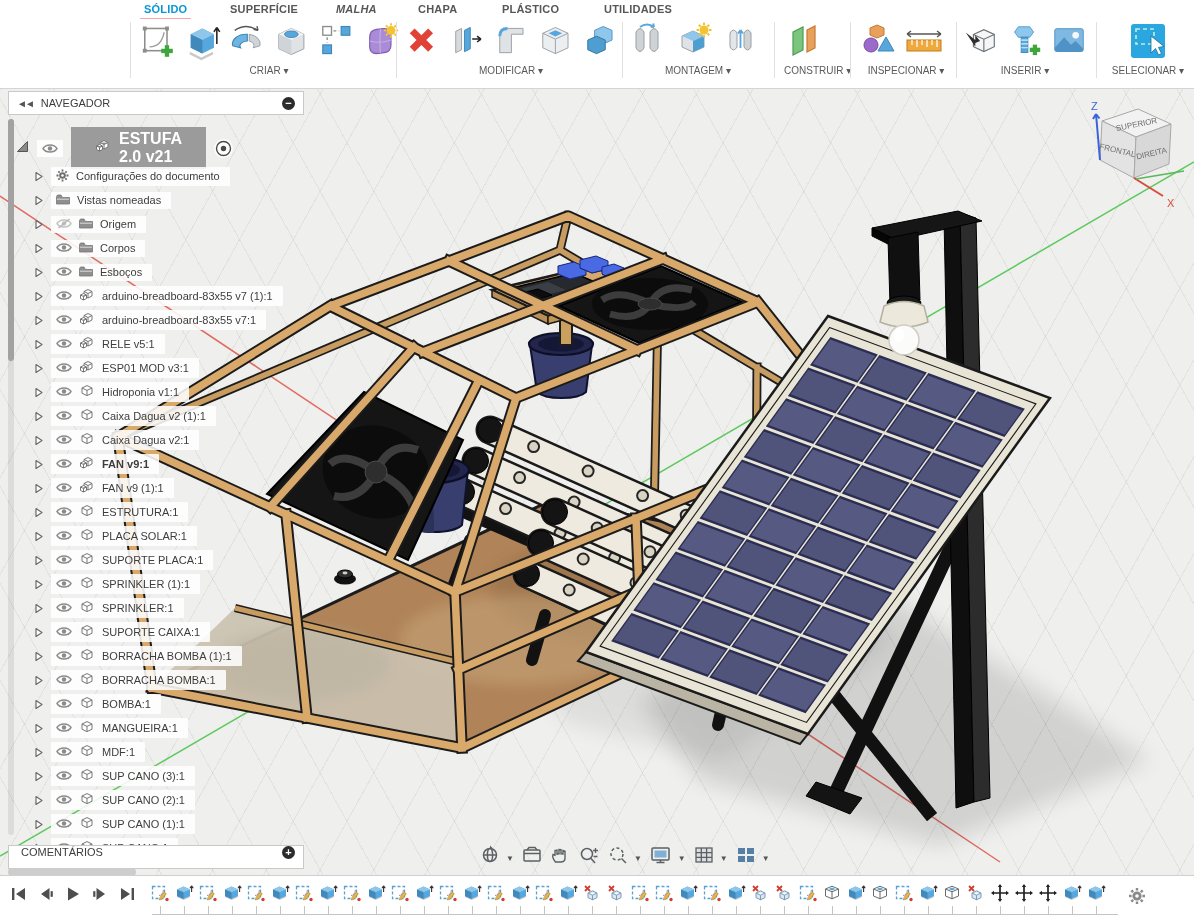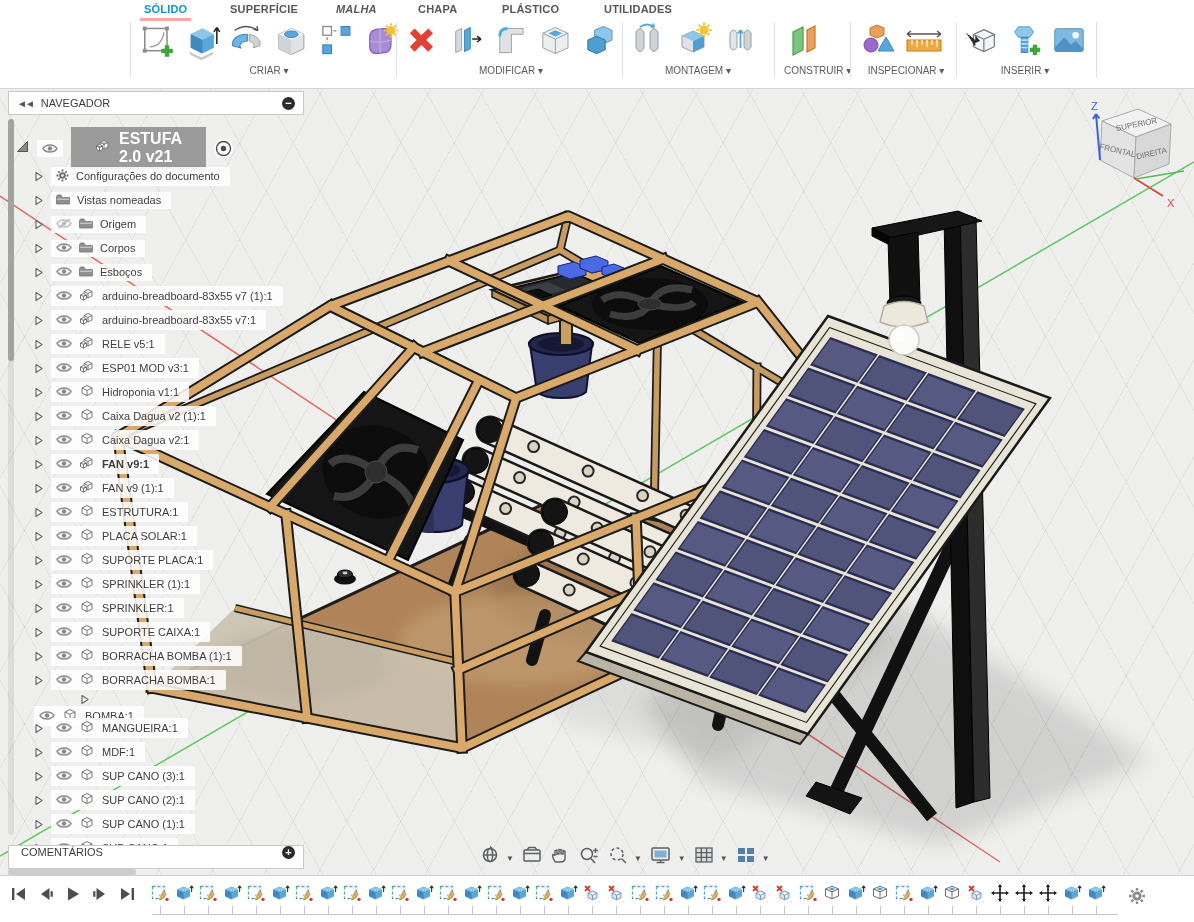--- a/index.html
+++ b/index.html
@@ -6,21 +6,21 @@
   .app{position:relative;width:1194px;height:922px;overflow:hidden;
        font-family:"Liberation Sans",sans-serif;-webkit-user-select:none;user-select:none;}
   
   .toolbar{position:absolute;left:0;top:0;width:1194px;height:88px;background:#fff;
            border-bottom:1px solid #d5d5d5;z-index:30;}
   .project-btn{position:absolute;left:10px;top:13px;width:110px;height:55px;border:1px solid #c3c3c3;
            border-radius:3px;background:#fff;display:flex;align-items:center;justify-content:center;
            font-size:11px;font-weight:bold;color:#4a4a4a;gap:5px;cursor:pointer;}
   .tab{position:absolute;top:1px;font-size:11px;font-weight:bold;color:#575757;cursor:pointer;
        padding:2px 4px 3px 4px;letter-spacing:.2px;}
-  .tab.active{color:#0a96d5;border-bottom:3px solid #fca5a5;}
+  .tab.active{color:#0a96d5;border-bottom:1px solid #fca5a5;}
   .tgroup{position:absolute;top:20px;height:62px;}
   .ticons{display:flex;align-items:flex-start;gap:6px;height:44px;}
   .ticons svg{display:block;cursor:pointer;}
   .glabel{text-align:center;font-size:10px;color:#5a5a5a;margin-top:1px;cursor:pointer;white-space:nowrap;}
   .tsep{position:absolute;top:22px;width:1px;height:56px;background:#e0e0e0;}
   
   .viewport{position:absolute;left:0;top:89px;width:1194px;height:786px;background:#efefee;
     background-image:
       repeating-linear-gradient(119deg, rgba(90,90,90,.09) 0px, rgba(90,90,90,.09) 1px, transparent 1px, transparent 47px),
       repeating-linear-gradient(61deg, rgba(90,90,90,.09) 0px, rgba(90,90,90,.09) 1px, transparent 1px, transparent 47px);}
@@ -233,20 +233,32 @@
           <rect x="5" y="8" width="30" height="24" rx="2" fill="#7fb8e0" stroke="#4f93c6"></rect>
           <circle cx="27" cy="15" r="3.5" fill="#f5f9fc"></circle>
           <path d="M5 28 L15 17 L22 25 L27 21 L35 29 L35 30 a2 2 0 0 1 -2 2 L7 32 a2 2 0 0 1 -2 -2 Z" fill="#4f93c6"></path>
         </svg>
       </div>
       <div class="glabel">
         <span>INSERIR</span> <span>▾</span>
       </div>
     </div>
 
+    <div class="tgroup" style="left:1108px;width:80px;">
+      <div class="ticons" style="justify-content:center;">
+        <svg width="40" height="44" viewBox="0 0 40 44">
+          <rect x="3" y="4" width="34" height="34" rx="3" fill="#2aa7e0"></rect>
+          <rect x="8" y="9" width="18" height="15" fill="none" stroke="#bff0d8" stroke-width="1.6" stroke-dasharray="4 3"></rect>
+          <path d="M23 16 L23 33 L27.5 28.5 L30.5 35 L33.5 33.4 L30.5 27.4 L36 26.4 Z" fill="#fff" stroke="#1b6fa0" stroke-width="0.8"></path>
+        </svg>
+      </div>
+      <div class="glabel">
+        <span>SELECIONAR</span> <span>▾</span>
+      </div>
+    </div>
 
     <div class="tsep" style="left:130px;"></div>
     <div class="tsep" style="left:396px;"></div>
     <div class="tsep" style="left:622px;"></div>
     <div class="tsep" style="left:774px;"></div>
     <div class="tsep" style="left:850px;"></div>
     <div class="tsep" style="left:956px;"></div>
     <div class="tsep" style="left:1096px;"></div>
   </header>
 
@@ -888,21 +900,21 @@
             <span><svg width="16" height="11" viewBox="0 0 16 11">
                 <path d="M1 5.5 C4 .8 12 .8 15 5.5 C12 10.2 4 10.2 1 5.5 Z" fill="none" stroke="#8a8a8a" stroke-width="1.4"></path>
                 <circle cx="8" cy="5.5" r="2.2" fill="#8a8a8a"></circle>
               </svg></span>
             <span><svg width="16" height="14" viewBox="0 0 16 14">
                 <path d="M3 4 l5 -2.4 5 2.4 v5.2 l-5 2.4 -5 -2.4 z M3 4 l5 2.4 5 -2.4 M8 6.4 v5.2" fill="#fff" stroke="#767676"></path>
               </svg></span>
             <span>BORRACHA BOMBA:1</span>
           </span>
         </div>
-        <div class="nav-row" style="left: 34px; top: 576px; flex-direction: column;">
+        <div class="nav-row" style="left: 34px; top: 576px;">
           <span class="nav-caret">
             <svg width="10" height="13" viewBox="0 0 10 13">
               <path d="M2 2.5 L8 6.5 L2 10.5 Z" fill="#fdfdfd" stroke="#6b6b6b" stroke-width="1.2" stroke-linejoin="round"></path>
             </svg>
           </span>
           <span class="nav-chip">
             <span><svg width="16" height="11" viewBox="0 0 16 11">
                 <path d="M1 5.5 C4 .8 12 .8 15 5.5 C12 10.2 4 10.2 1 5.5 Z" fill="none" stroke="#8a8a8a" stroke-width="1.4"></path>
                 <circle cx="8" cy="5.5" r="2.2" fill="#8a8a8a"></circle>
               </svg></span>

